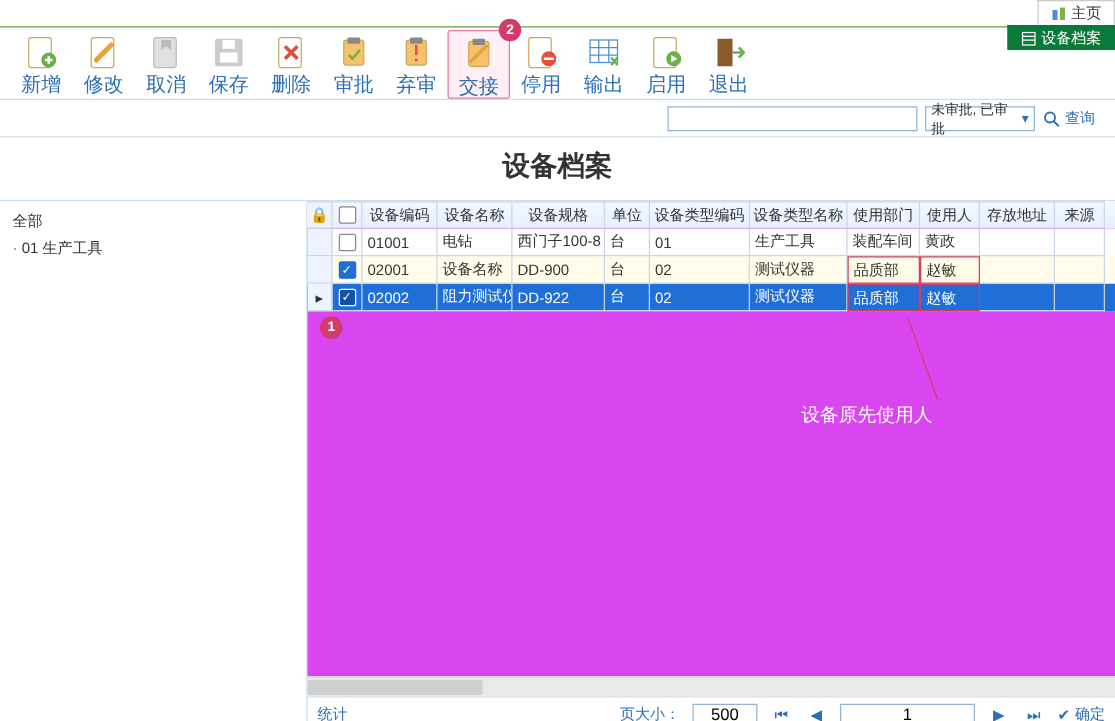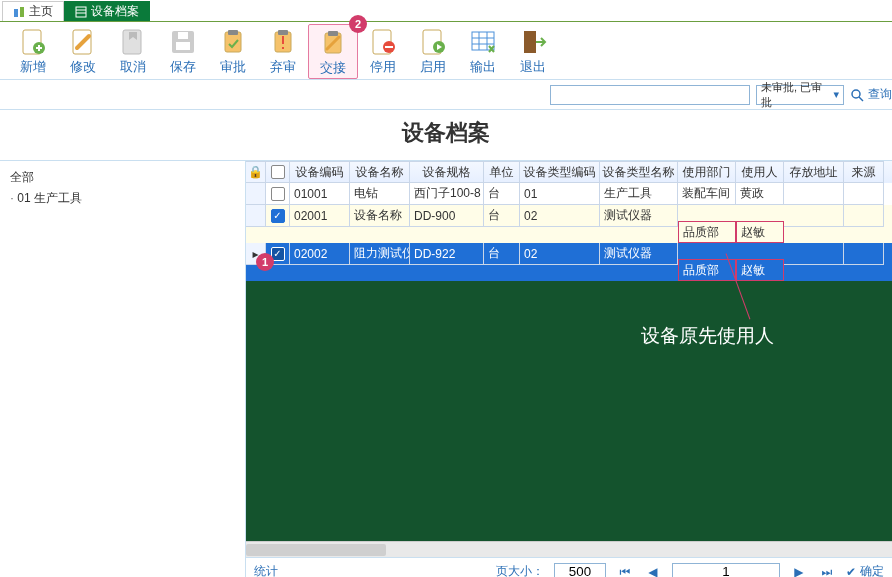--- a/index.html
+++ b/index.html
@@ -1,34 +1,34 @@
 <!DOCTYPE html>
 <html><head>
 <meta charset="utf-8">
 <style>
 * { box-sizing: border-box; margin: 0; padding: 0; }
 body { font-family: "Microsoft YaHei", Arial, sans-serif; font-size: 12px; color: #333; background: #fff; width: 892px; height: 577px; overflow: hidden; position: relative; }
 
 
-.tabbar { height: 22px; background: #fff; border-bottom: 1px solid #6b9e3f; display: flex; align-items: flex-end; padding-left: 2px; }
+.tabbar { height: 22px; background: #fff; border-bottom: 1px solid #6b9e3f; display: flex; align-items: flex-end; padding-left: 2px; flex-direction: column; }
 .tab { display: flex; align-items: center; gap: 4px; padding: 2px 10px; height: 20px; cursor: pointer; border: 1px solid transparent; border-bottom: none; }
 .tab .ticon { width: 12px; height: 12px; display:inline-block; }
 .tab.inactive { background: #fff; border-color: #ccc; color:#333; }
 .tab.active { background: #0a7a3a; color: #fff; border-color: #0a7a3a; }
 
 
 .toolbar { height: 58px; border-bottom: 1px solid #c9dff0; display: flex; padding: 2px 8px 0 8px; gap: 0; }
 .tbitem { width: 50px; display: flex; flex-direction: column; align-items: center; justify-content: flex-start; padding-top: 4px; cursor: pointer; color: #2b6fb6; }
 .tbitem .icon { width: 28px; height: 28px; }
-.tbitem .lbl { font-size: 13px; margin-top: 2px; }
+.tbitem .lbl { font-size: 16px; margin-top: 2px; }
 .tbitem.highlight { border: 1px solid #e57aa0; border-radius: 2px; background: #fff0f5; position: relative; }
 .tbitem.highlight.hasbadge .badge { position:absolute; top:-10px; right:-10px; }
 
 
-.filterbar { height: 30px; display: flex; align-items: center; justify-content: flex-end; gap: 6px; padding: 0 0; border-bottom: 1px solid #c9dff0; }
+.filterbar { height: 30px; display: flex; align-items: center; justify-content: flex-end; gap: 6px; padding: 0 16px; border-bottom: 1px solid #c9dff0; }
 .filterbar input[type=text] { width: 200px; height: 20px; border: 1px solid #8fb4d6; padding: 0 4px; }
 .filterbar .statusbox { width: 88px; height: 20px; border:1px solid #8fb4d6; display:flex; align-items:center; padding:0 4px; gap:4px; font-size:11px; color:#333; background:#fff; }
 .filterbar .statusbox .dd { margin-left:auto; color:#2b6fb6; }
 .filterbar .searchbtn { display:flex; align-items:center; gap:4px; color:#2b6fb6; cursor:pointer; }
 
 
 .heading { text-align:center; font-size: 22px; font-weight: bold; padding: 8px 0 12px; }
 
 
 .split { display:flex; height: 425px; border-top:1px solid #c9dff0; }
@@ -38,21 +38,21 @@
 
 .gridwrap { flex:1; display:flex; flex-direction:column; }
 .gridhead, .gridrow { display:flex; }
 .cell { border-right:1px solid #c9d6e8; border-bottom:1px solid #c9d6e8; padding:3px 4px; overflow:hidden; white-space:nowrap; height:22px; display:flex; align-items:center; }
 .gridhead { background: linear-gradient(#f4f8ff,#e6efff); }
 .gridhead .cell { font-weight:normal; color:#333; justify-content:center; border-top:1px solid #c9d6e8; }
 .col-lock { width:20px; justify-content:center; background:#eef4ff; }
 .col-chk { width:24px; justify-content:center; }
 .c0{width:60px}.c1{width:60px}.c2{width:74px}.c3{width:36px}.c4{width:80px}.c5{width:78px}.c6{width:58px}.c7{width:48px}.c8{width:60px}.c9{width:40px}
 
-.gridbody { flex:1; background:#14532d; position:relative; overflow:hidden; }
+.gridbody { flex:1; background:#d946ef; position:relative; overflow:hidden; }
 .rows { background:#fff; }
 .gridrow.alt { background:#fffde8; }
 .gridrow.sel { background:#1f6fd6; color:#fff; }
 .gridrow .col-lock { background:#eef4ff; color:#333; }
 .gridrow.sel .col-lock { background:#eef4ff; }
 .gridrow.sel .chkbox { background:#1453a3; border-color:#fff; }
 .chkbox { width:14px; height:14px; border:1px solid #888; border-radius:2px; display:flex; align-items:center; justify-content:center; background:#fff; }
 .chkbox.checked { background:#1f6fd6; border-color:#1f6fd6; color:#fff; }
 .chkbox.checked::after { content:"✓"; font-size:10px; color:#fff; }
 
@@ -62,22 +62,22 @@
 .pager { height:28px; display:flex; align-items:center; gap:10px; padding:0 8px; border-top:1px solid #c9dff0; color:#2b6fb6; }
 .pager .lbl { color:#2b6fb6; }
 .pager .spacer { flex:1; }
 .pager input { width:52px; height:18px; border:1px solid #8fb4d6; text-align:center; }
 .pager .pgnum { width:108px; }
 .pager .navbtn { width:18px; height:18px; display:flex; align-items:center; justify-content:center; cursor:pointer; color:#2b6fb6; }
 .pager .ok { display:flex; align-items:center; gap:4px; cursor:pointer; }
 
 .badge { width:18px; height:18px; background:#d23c6a; color:#fff; border-radius:50%; display:flex; align-items:center; justify-content:center; font-size:11px; font-weight:bold; }
 .annot-line { position:absolute; border-top:1px solid #d23c6a; transform-origin:left center; }
-.annot-text { position:absolute; color:#fff; font-size:19px; }
-.cellmark { border:1px solid #d23c6a !important;margin-top:16px; }
+.annot-text { position:absolute; color:#fff; font-size:15px; }
+.cellmark { border:1px solid #d23c6a !important; }
 
 svg { display:block; }
 </style>
 </head>
 <body>
 
 <div class="tabbar">
   <div class="tab inactive">
     <span class="ticon">
       <svg viewBox="0 0 12 12">
@@ -135,20 +135,29 @@
           <rect x="3" y="3" width="22" height="22" rx="2" fill="#ccc"></rect>
           <rect x="7" y="14" width="14" height="8" fill="#fff"></rect>
           <rect x="9" y="4" width="10" height="7" fill="#fff"></rect>
         </svg>
       </span>
       <span class="lbl">保存</span>
     </div>
   <div class="tbitem">
       <span class="icon">
         <svg viewBox="0 0 28 28">
+          <rect x="4" y="2" width="18" height="24" rx="2" fill="#fff" stroke="#c8a95c"></rect>
+          <path d="M9 9 l10 10 M19 9 l-10 10" stroke="#e74c3c" stroke-width="3"></path>
+        </svg>
+      </span>
+      <span class="lbl">删除</span>
+    </div>
+  <div class="tbitem">
+      <span class="icon">
+        <svg viewBox="0 0 28 28">
           <rect x="6" y="4" width="16" height="20" rx="2" fill="#f5c26b" stroke="#c8a95c"></rect>
           <rect x="9" y="2" width="10" height="5" rx="1" fill="#888"></rect>
           <path d="M10 16 l3 3 6-7" stroke="#6ab04c" stroke-width="2" fill="none"></path>
         </svg>
       </span>
       <span class="lbl">审批</span>
     </div>
   <div class="tbitem">
       <span class="icon">
         <svg viewBox="0 0 28 28">
@@ -172,43 +181,43 @@
   </div>
   <div class="tbitem">
       <span class="icon">
         <svg viewBox="0 0 28 28">
           <rect x="4" y="2" width="18" height="24" rx="2" fill="#fff" stroke="#c8a95c"></rect>
           <circle cx="20" cy="19" r="6" fill="#e74c3c"></circle>
           <rect x="16" y="18" width="8" height="2" fill="#fff"></rect>
         </svg>
       </span>
       <span class="lbl">停用</span>
-    </div>
-  <div class="tbitem">
-      <span class="icon">
-        <svg viewBox="0 0 28 28">
-          <rect x="4" y="2" width="18" height="24" rx="2" fill="#fff" stroke="#c8a95c"></rect>
-          <circle cx="20" cy="19" r="6" fill="#6ab04c"></circle>
-          <path d="M18 16 l5 3 -5 3 z" fill="#fff"></path>
-        </svg>
-      </span>
-      <span class="lbl">启用</span>
     </div>
   <div class="tbitem">
       <span class="icon">
         <svg viewBox="0 0 28 28">
           <rect x="3" y="4" width="22" height="18" fill="#fff" stroke="#4a90d9"></rect>
           <line x1="3" y1="10" x2="25" y2="10" stroke="#4a90d9"></line>
           <line x1="3" y1="16" x2="25" y2="16" stroke="#4a90d9"></line>
           <line x1="10" y1="4" x2="10" y2="22" stroke="#4a90d9"></line>
           <line x1="18" y1="4" x2="18" y2="22" stroke="#4a90d9"></line>
           <path d="M20 18 l5 6 M25 18 l-5 6" stroke="#6ab04c" stroke-width="2"></path>
         </svg>
       </span>
       <span class="lbl">输出</span>
+    </div>
+  <div class="tbitem">
+      <span class="icon">
+        <svg viewBox="0 0 28 28">
+          <rect x="4" y="2" width="18" height="24" rx="2" fill="#fff" stroke="#c8a95c"></rect>
+          <circle cx="20" cy="19" r="6" fill="#6ab04c"></circle>
+          <path d="M18 16 l5 3 -5 3 z" fill="#fff"></path>
+        </svg>
+      </span>
+      <span class="lbl">启用</span>
     </div>
   <div class="tbitem">
       <span class="icon">
         <svg viewBox="0 0 28 28">
           <rect x="5" y="3" width="12" height="22" fill="#8b5a2b"></rect>
           <path d="M17 14 h8 M22 10 l4 4 -4 4" stroke="#6ab04c" stroke-width="2" fill="none"></path>
         </svg>
       </span>
       <span class="lbl">退出</span>
     </div>

